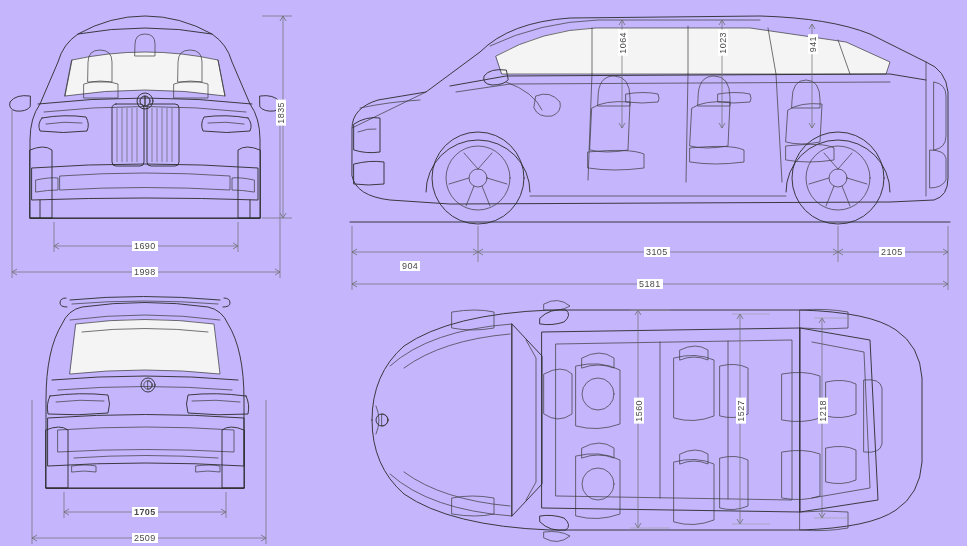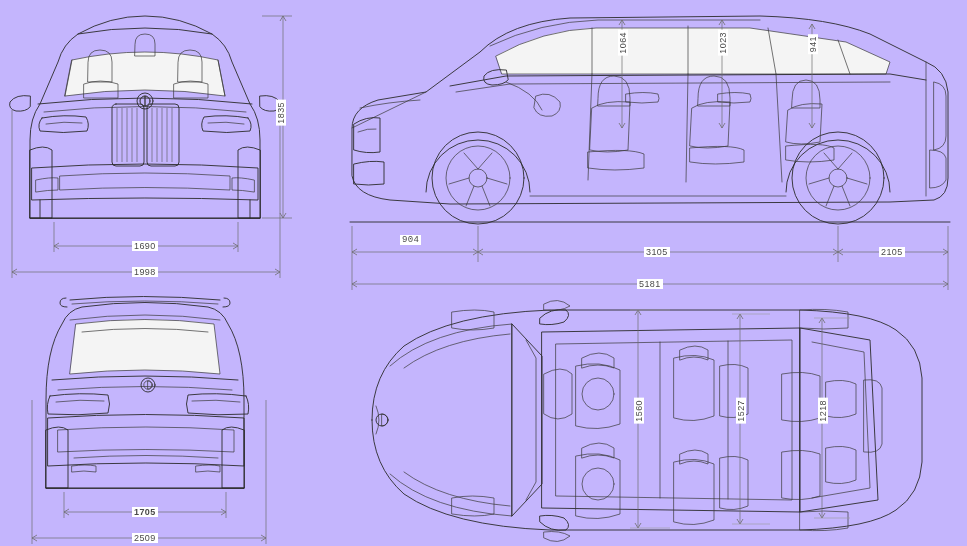--- a/index.html
+++ b/index.html
@@ -268,21 +268,21 @@
       <path class="dimtick" d="M613 249 L618 252 L613 255"></path>
 
       <line class="dim" x1="22" y1="262" x2="22" y2="290"></line>
       <line class="dim" x1="22" y1="284" x2="618" y2="284"></line>
       <path class="dimtick" d="M27 281 L22 284 L27 287"></path>
       <path class="dimtick" d="M613 281 L618 284 L613 287"></path>
     </svg>
     <div class="lbl-v" style="left:288px;top:30px;">1064</div>
     <div class="lbl-v" style="left:388px;top:30px;">1023</div>
     <div class="lbl-v" style="left:478px;top:34px;">941</div>
-    <div class="lbl-wrap" style="left:70px;top:235px;font-family:Liberation Mono, monospace;">904</div>
+    <div class="lbl-wrap" style="left:70px;top:261px;">904</div>
     <div class="lbl-wrap" style="left:314px;top:247px;">3105</div>
     <div class="lbl-wrap" style="left:549px;top:247px;">2105</div>
     <div class="lbl-wrap" style="left:307px;top:279px;text-align:right;">5181</div>
   </div>
 
   <div class="view" style="left:330px;top:296px;width:637px;height:250px;">
     <svg width="637" height="250" viewBox="0 0 637 250">
 
       <path class="ln" d="M42 124 Q42 78 74 50 Q120 18 220 14 L470 14 Q540 16 566 34 Q590 50 592 82 L592 166 Q590 198 566 214 Q540 232 470 234 L220 234 Q120 230 74 198 Q42 170 42 124 Z"></path>
 

